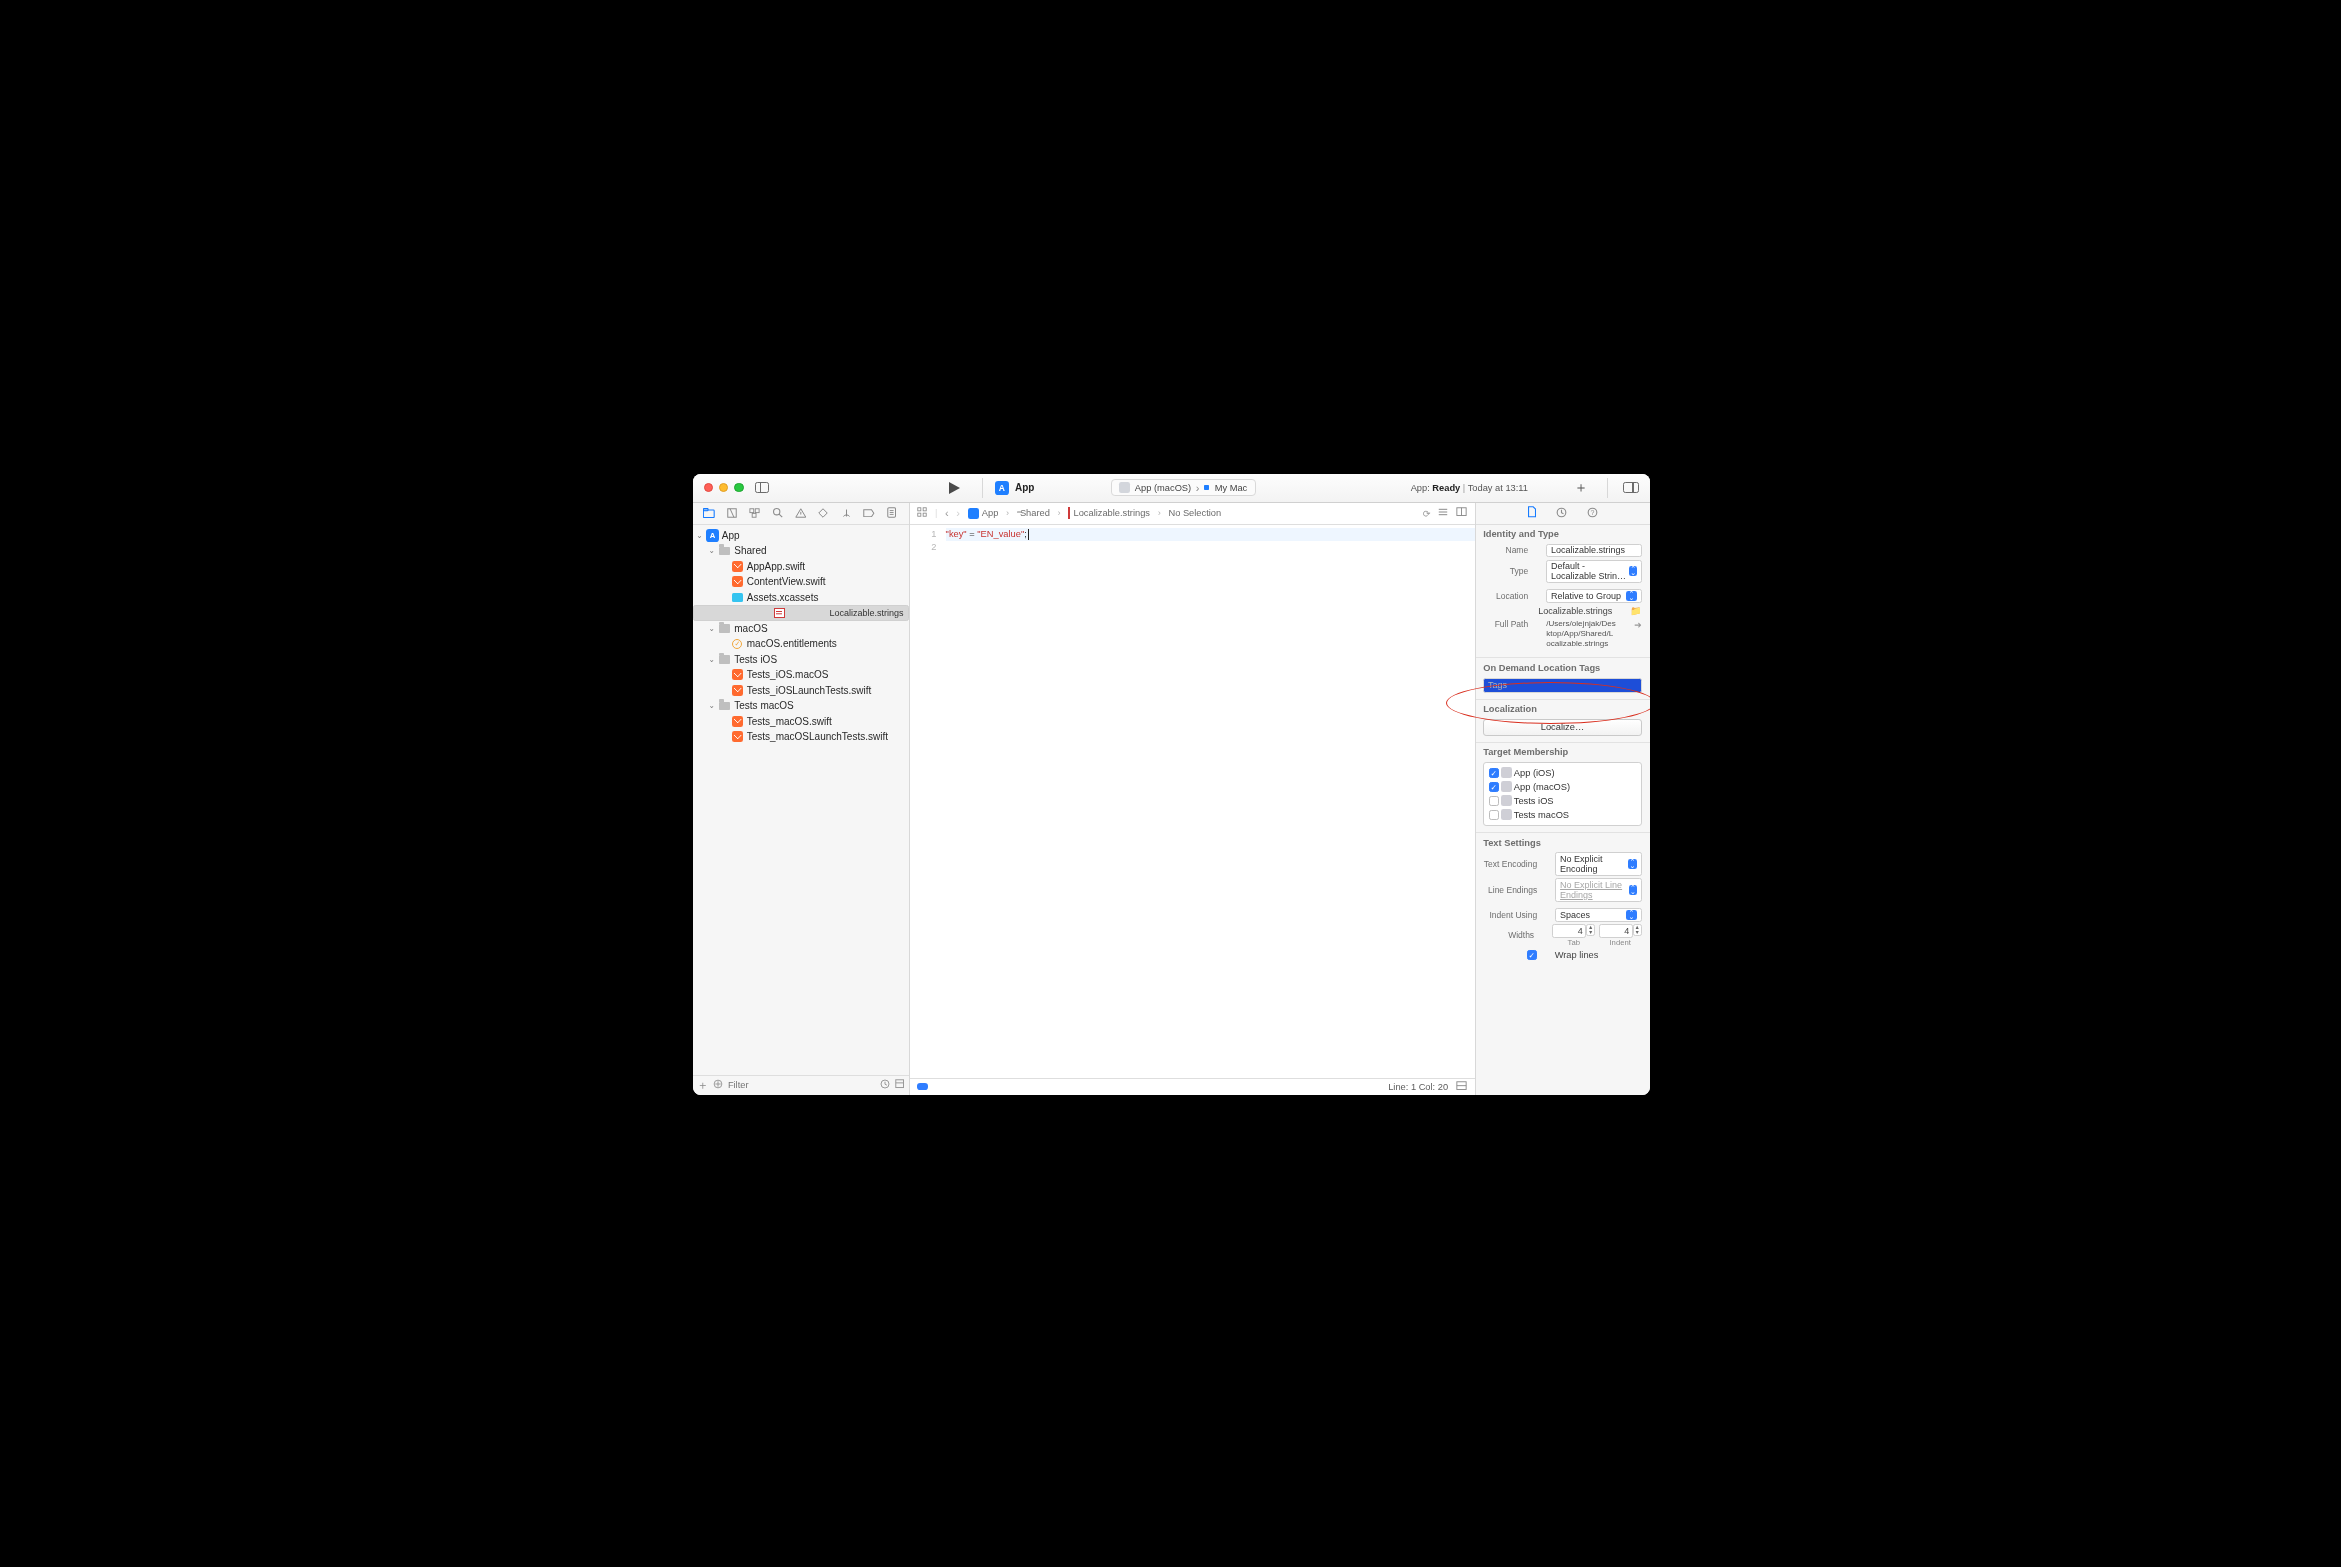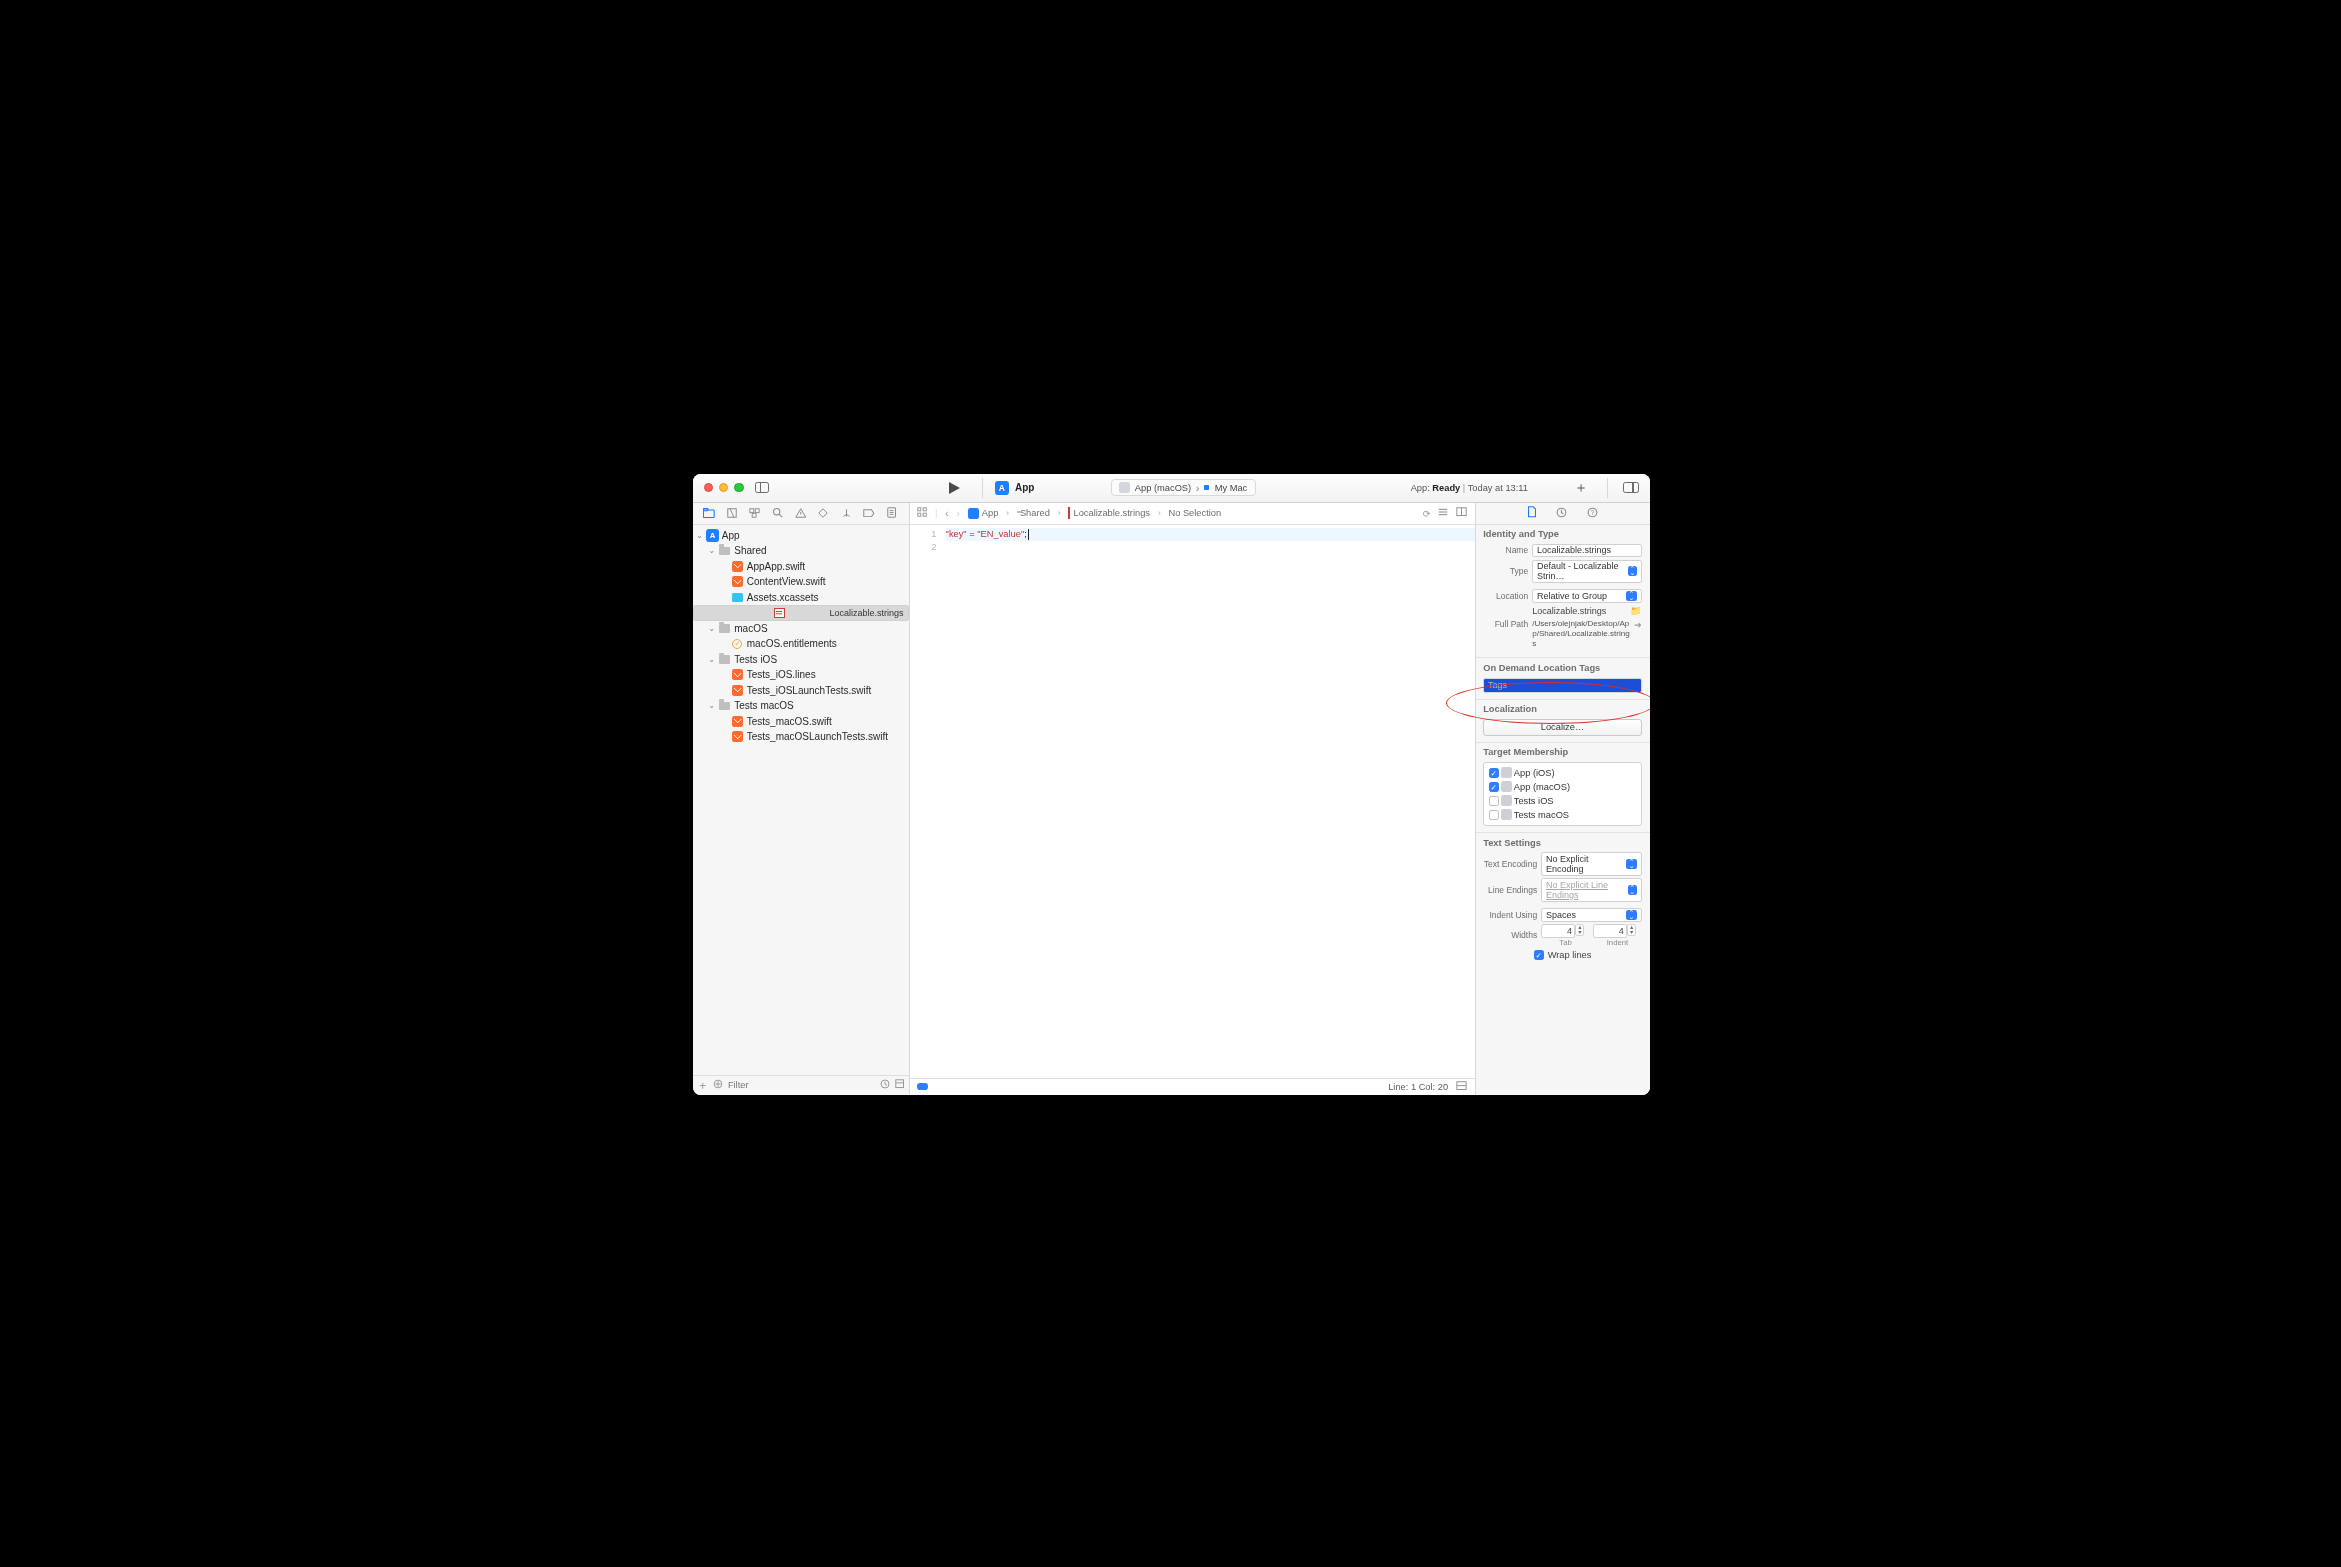--- a/index.html
+++ b/index.html
@@ -81,21 +81,21 @@
 
   .editor-status{height:17px;border-top:0.8px solid #dedede;display:flex;align-items:center;font-size:9.3px;color:#5b5b5b;padding:0 7.7px;}
   .editor-status .pill{width:11px;height:6.2px;background:#2f7dff;border-radius:3.1px;}
   .editor-status .sp{flex:1;}
 
   
   .insp-tabs{height:22px;border-bottom:0.8px solid #dedede;display:flex;align-items:center;justify-content:center;gap:20px;color:#7a7a7a;}
   .insp-tabs .active{color:#147aff;}
   .isect{padding:4.6px 7.7px 6.2px 7.7px;border-bottom:0.8px solid #e2e2e2;}
   .isect h4{font-size:9.3px;font-weight:600;color:#6e6e6e;margin-bottom:4.6px;}
-  .frow{display:flex;align-items:center;margin:2.3px 0;gap:4px;}
+  .frow{display:flex;align-items:center;margin:2.3px 0;gap:18px;}
   .frow .lab{width:45px;text-align:right;color:#6e6e6e;font-size:8.5px;}
   .txtf{flex:1;background:#fff;border:0.8px solid #d0d0d0;border-radius:2.3px;padding:0.8px 3.9px;font-size:9px;color:#333;}
   .sel{flex:1;background:#fff;border:0.8px solid #d0d0d0;border-radius:2.3px;padding:0.8px 3.9px;font-size:9px;color:#333;display:flex;align-items:center;justify-content:space-between;}
   .sel .chev{width:11px;height:10px;background:#2f7dff;border-radius:2.3px;color:#fff;font-size:7px;display:flex;align-items:center;justify-content:center;flex-direction:column;line-height:3.9px;}
   .tags-f{background:#1d4ed8;border:0.8px solid #d7d7d7;border-radius:2.3px;padding:1.5px 3.9px;color:#b5b5b5;font-size:9px;}
   .loc-btn{background:linear-gradient(#fff,#f2f2f2);border:0.8px solid #c9c9c9;border-radius:3.1px;text-align:center;padding:2.3px 0;font-size:9.3px;color:#333;}
   .tm-box{background:#fff;border:0.8px solid #d0d0d0;border-radius:3.1px;padding:3.1px 4.6px;}
   .tm-row{display:flex;align-items:center;gap:2px;font-size:9.3px;color:#333;padding:1.5px 0;}
   .chk{width:10px;height:10px;border:0.8px solid #bcbcbc;border-radius:2.3px;background:#fff;position:relative;}
   .chk.on{background:#2f7dff;border-color:#2f7dff;}
@@ -268,21 +268,21 @@
             <span class="ic">
               <span class="folder-ic"></span>
             </span>
             <span>Tests iOS</span>
           </div>
           <div class="row" style="padding-left: 28px;">
             <span class="disc"></span>
             <span class="ic">
               <span class="swift-ic"></span>
             </span>
-            <span>Tests_iOS.lines</span>
+            <span>Tests_iOS.macOS</span>
           </div>
           <div class="row" style="padding-left: 28px;">
             <span class="disc"></span>
             <span class="ic">
               <span class="swift-ic"></span>
             </span>
             <span>Tests_iOSLaunchTests.swift</span>
           </div>
           <div class="row" style="padding-left: 15.5px;">
             <span class="disc">⌄</span>

